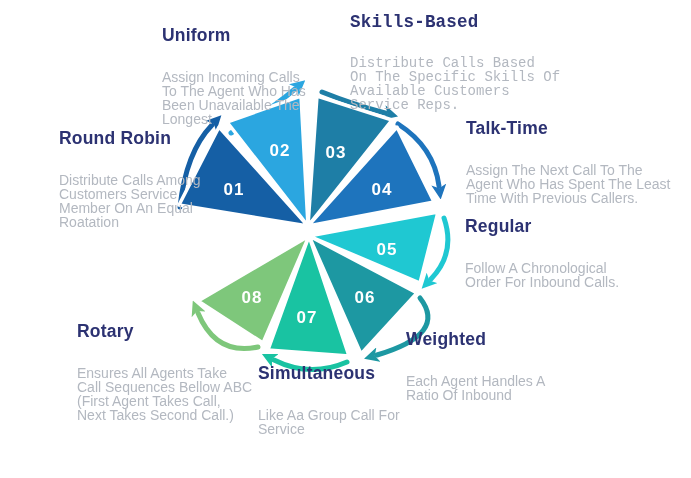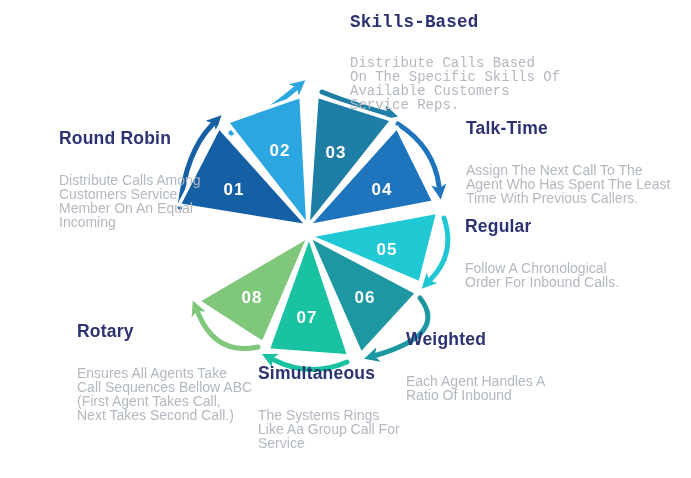--- a/index.html
+++ b/index.html
@@ -87,24 +87,33 @@
       <text class="num" x="252" y="303" text-anchor="middle">08</text>
     </g>
   </svg>
 
   <div class="label-block" style="left:59px;top:128px;">
     <div class="label-title">Round Robin</div>
     <div class="label-desc">
       <div>Distribute Calls Among</div>
       <div>Customers Service</div>
       <div>Member On An Equal</div>
-      <div>Incoming</div>
+      <div>Roatation</div>
     </div>
   </div>
 
+  <div class="label-block" style="left:162px;top:25px;">
+    <div class="label-title">Uniform</div>
+    <div class="label-desc">
+      <div>Assign Incoming Calls</div>
+      <div>To The Agent Who Has</div>
+      <div>Been Unavailable The</div>
+      <div>Longest</div>
+    </div>
+  </div>
 
   <div class="label-block" style="left:350px;top:12px;font-family:Liberation Mono, monospace;">
     <div class="label-title">Skills-Based</div>
     <div class="label-desc">
       <div>Distribute Calls Based</div>
       <div>On The Specific Skills Of</div>
       <div>Available Customers</div>
       <div>Service Reps.</div>
     </div>
   </div>
@@ -130,21 +139,20 @@
     <div class="label-title">Weighted</div>
     <div class="label-desc">
       <div>Each Agent Handles A</div>
       <div>Ratio Of Inbound</div>
     </div>
   </div>
 
   <div class="label-block" style="left:258px;top:363px;">
     <div class="label-title">Simultaneous</div>
     <div class="label-desc">
-      <div>The Systems Rings</div>
       <div>Like Aa Group Call For</div>
       <div>Service</div>
     </div>
   </div>
 
   <div class="label-block" style="left:77px;top:321px;">
     <div class="label-title">Rotary</div>
     <div class="label-desc">
       <div>Ensures All Agents Take</div>
       <div>Call Sequences Bellow ABC</div>

